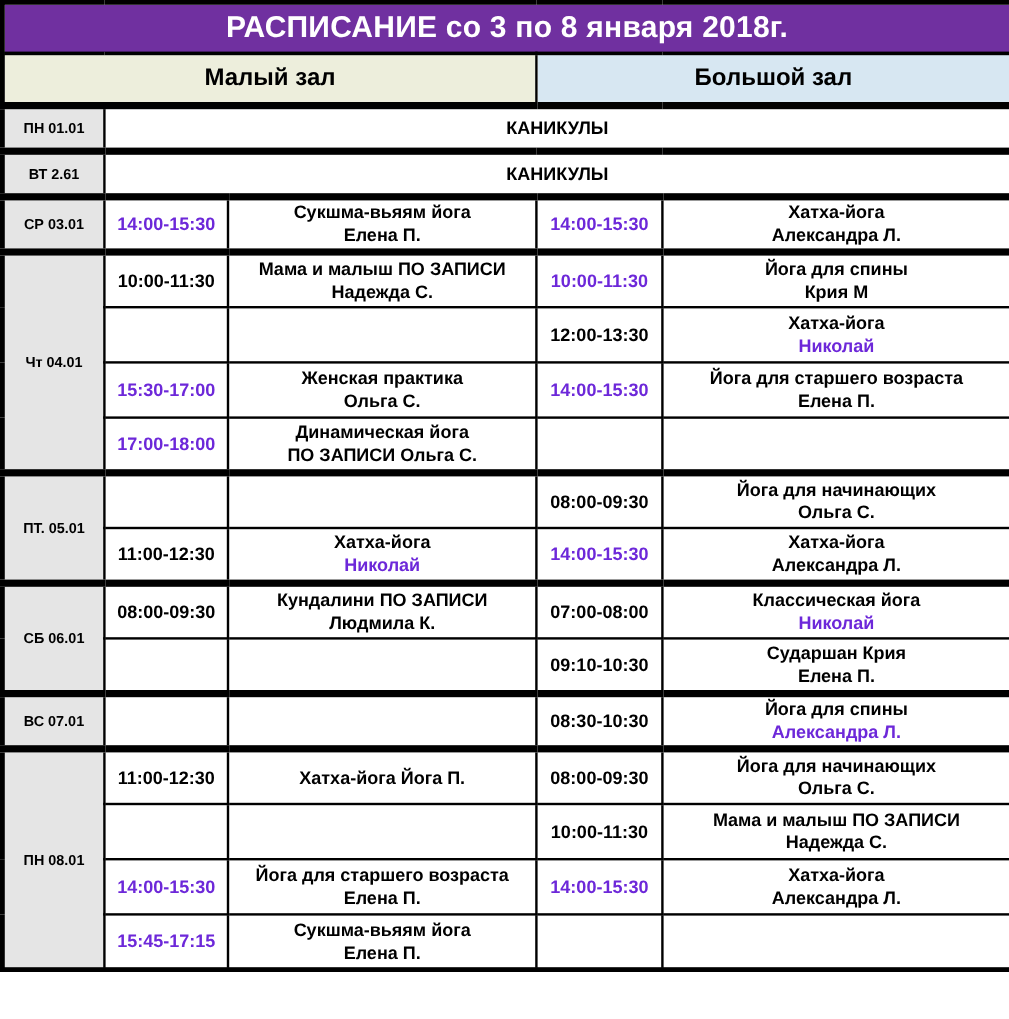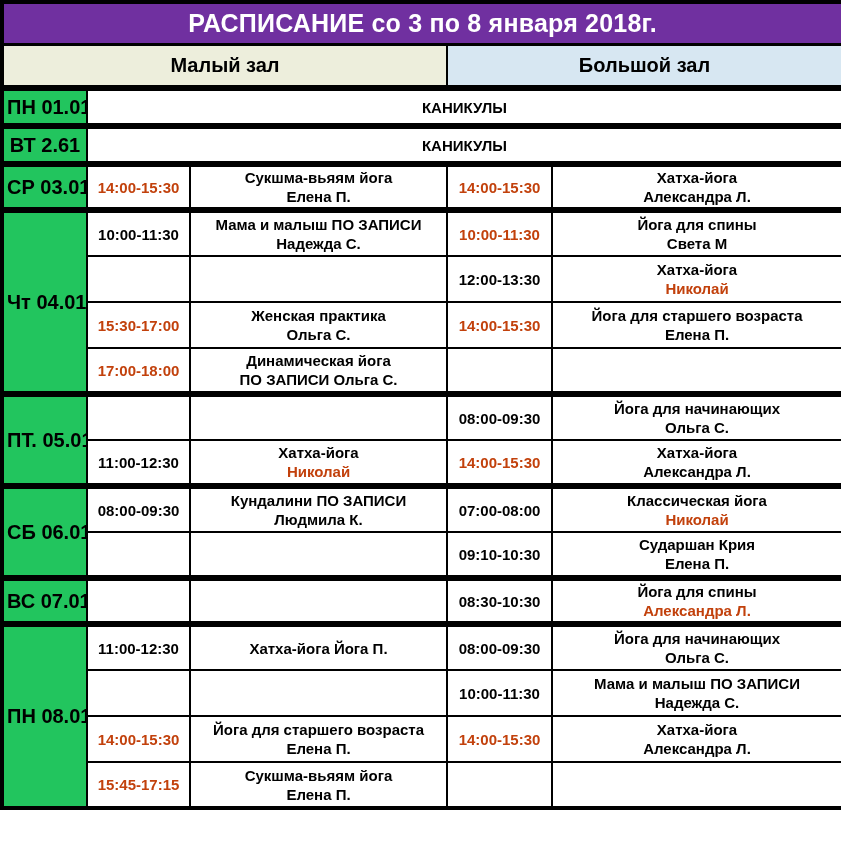--- a/index.html
+++ b/index.html
@@ -4,25 +4,25 @@
 <style>
   html,body{margin:0;padding:0;background:#fff;}
   body{width:841px;font-family:"Liberation Sans",sans-serif;font-weight:bold;color:#000;}
   table{width:841px;border-collapse:collapse;table-layout:fixed;border:4px solid #000;}
   td{border:2px solid #000;text-align:center;vertical-align:middle;padding:1px 3px;overflow:hidden;}
   .title-cell{background:#7030A0;color:#fff;font-size:25px;height:37px;border-bottom:3px solid #000;letter-spacing:0.2px;}
   .hall{font-size:20px;height:37px;border-bottom:6px solid #000;}
   .hall-small{background:#EDEEDC;}
   .hall-big{background:#D7E7F2;}
   .gs td{border-top:6px solid #000;}
-  .day{background:#22c55e;font-size:20px;white-space:nowrap;}
+  .day{background:#e5e5e5;font-size:12px;white-space:nowrap;}
   .time{font-size:15px;white-space:nowrap;}
   .cls{font-size:15px;}
   .cls div{line-height:19px;}
-  .green{color:#c2410c;text-align:center;}
+  .green{color:#6d28d9;text-align:center;}
   .holiday{font-size:15px;}
   tr{height:46px;}
   tr.r38{height:38px;}
   tr.r37{height:36px;}
 </style>
 </head>
 <body>
 
 <table>
   <colgroup>
@@ -70,21 +70,21 @@
   <tr class="gs">
     <td class="day" rowspan="4">Чт 04.01</td>
     <td class="time">10:00-11:30</td>
     <td class="cls">
       <div>Мама и малыш ПО ЗАПИСИ</div>
       <div>Надежда С.</div>
     </td>
     <td class="time green">10:00-11:30</td>
     <td class="cls">
       <div>Йога для спины</div>
-      <div>Света М</div>
+      <div>Крия М</div>
     </td>
   </tr>
   <tr>
     <td class="time"></td>
     <td class="cls">
       <div></div>
       <div></div>
     </td>
     <td class="time">12:00-13:30</td>
     <td class="cls">

